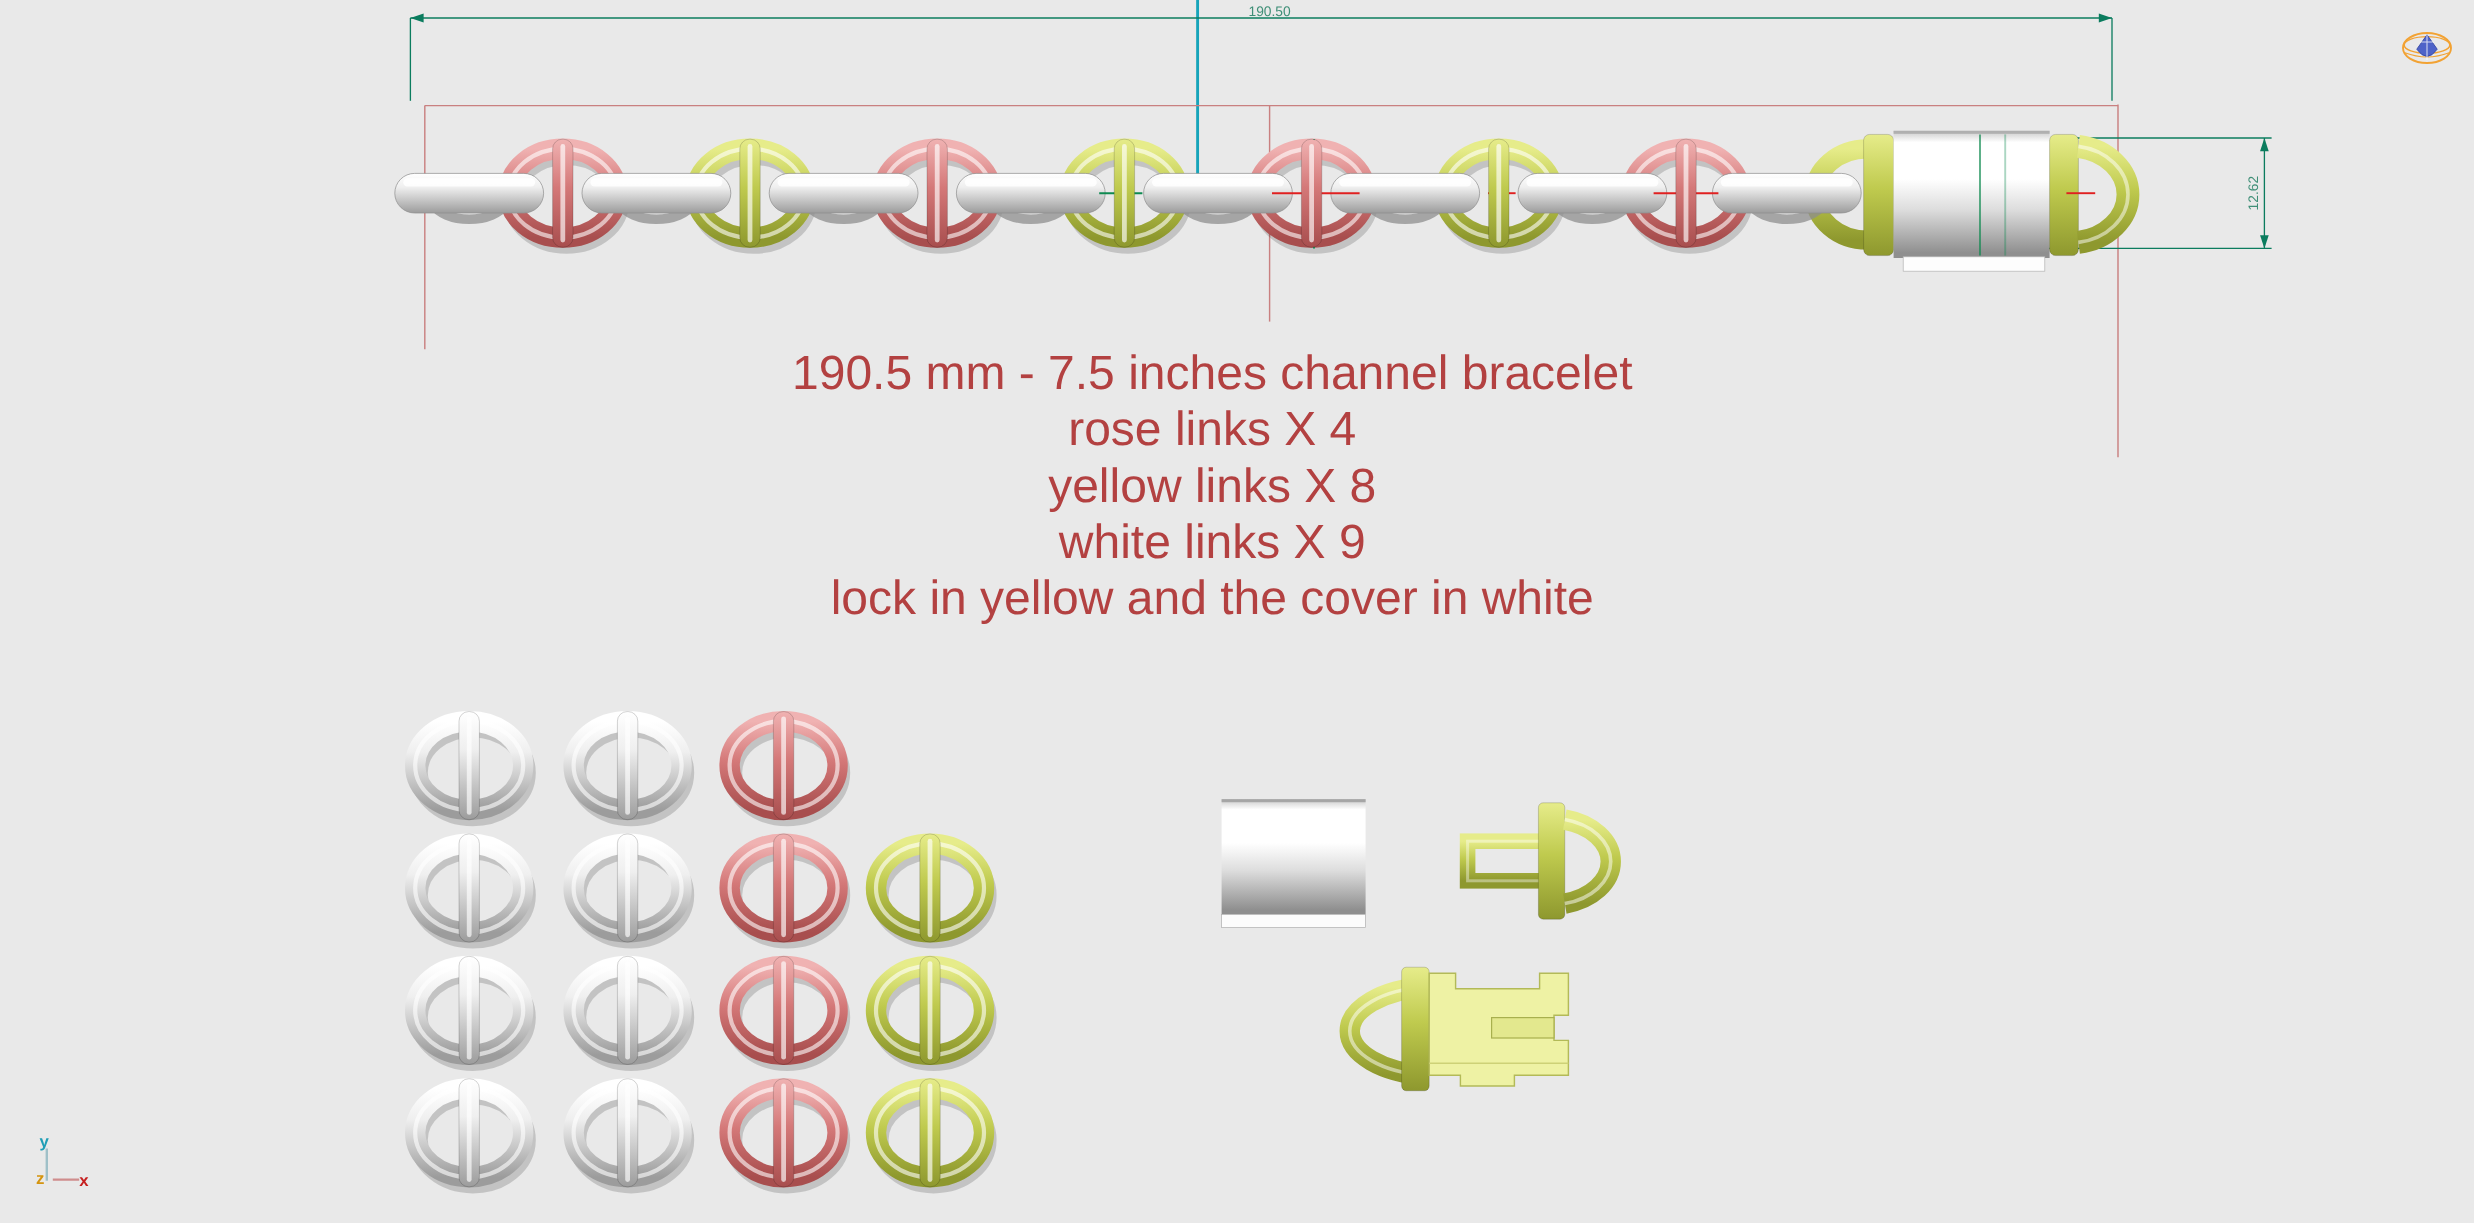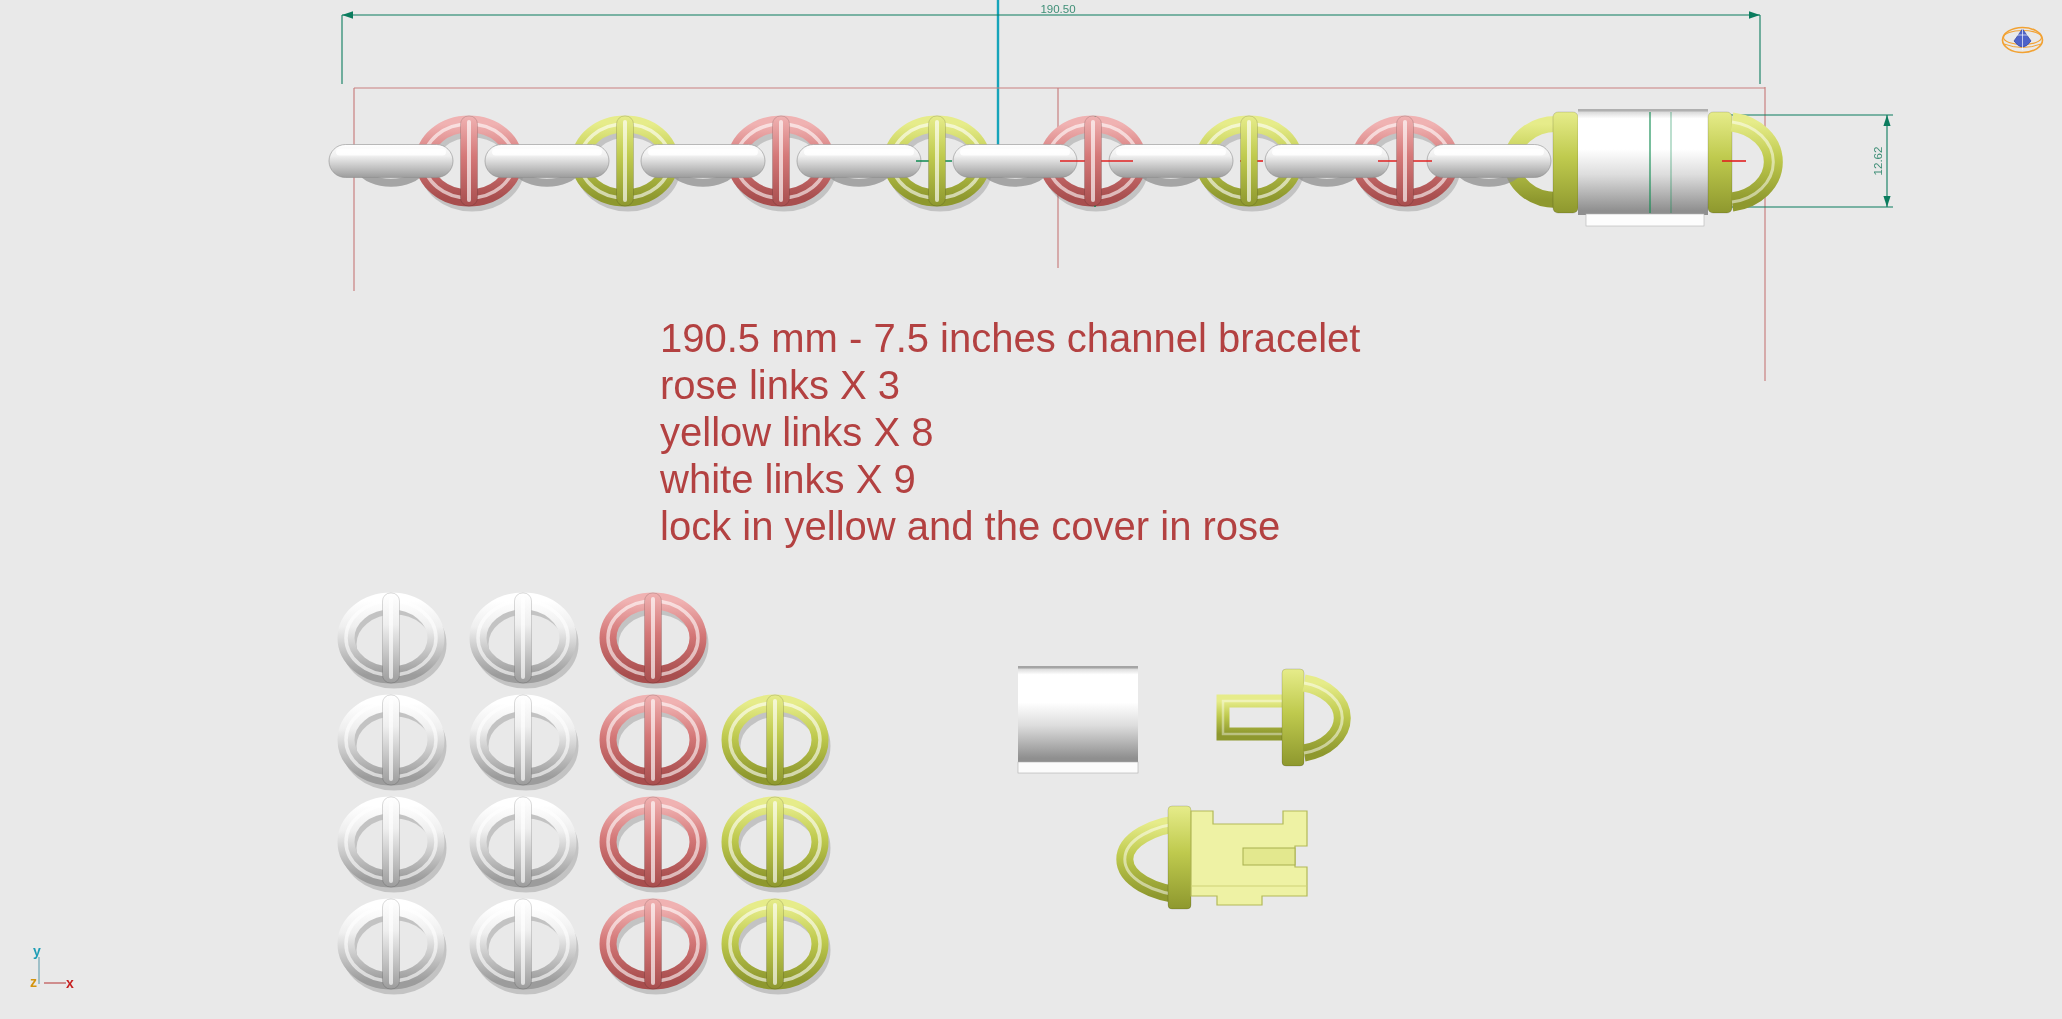--- a/index.html
+++ b/index.html
@@ -5,23 +5,24 @@
   html,body{margin:0;padding:0}
   body{
     width:2062px;height:1019px;
     background:#e9e9e9;
     font-family:"Liberation Sans", sans-serif;
     overflow:hidden;
   }
   .canvas{position:relative;width:2062px;height:1019px}
   svg.scene{position:absolute;left:0;top:0}
   .notes{
-    position:absolute;left:660px;top:315px;
+    position:absolute;left:660px;top:288px;
     color:#b34141;font-size:40px;line-height:47px;white-space:nowrap;
     letter-spacing:0px;
+    text-align:center;
   }
   .dim-label{font-size:11.5px;fill:#3f8f77;font-family:"Liberation Sans",sans-serif}
   .dim{stroke:#0b7c5e;stroke-width:1.1;fill:none}
   .dimfill{fill:#0b7c5e;stroke:none}
   .proj{stroke:#c98080;stroke-width:1.2;fill:none}
   .teal{stroke:#16a4ba;stroke-width:2.4;fill:none}
   .tick-red{stroke:#e02020;stroke-width:1.6;fill:none}
   .tick-green{stroke:#0e8a50;stroke-width:1.6;fill:none}
   .axis-label{font-size:14px;font-weight:bold;font-family:"Liberation Sans",sans-serif}
 </style>
@@ -315,19 +316,19 @@
     <ellipse cx="2022.5" cy="40" rx="20" ry="12.5" fill="none" stroke="#f2a233" stroke-width="1.6"></ellipse>
     <ellipse cx="2022.5" cy="37.5" rx="19" ry="7" fill="none" stroke="#f2a233" stroke-width="1.2"></ellipse>
     <path d="M2004 44 Q2022.5 51 2041 44" fill="none" stroke="#f2a233" stroke-width="1"></path>
     <path d="M2022.5 29 L2031 41 Q2022.5 53 2014 41 Z" fill="#4f63c8" stroke="#3a4ba8" stroke-width="0.8"></path>
     <path d="M2017 35 L2028 35 M2022.5 29 L2022.5 50" stroke="rgba(255,255,255,0.75)" stroke-width="0.9" fill="none"></path>
   </g>
 </svg>
 
 <div class="notes">
   <div>190.5 mm - 7.5 inches channel bracelet</div>
-  <div>rose links X 3</div>
+  <div>rose links X 4</div>
   <div>yellow links X 8</div>
   <div>white links X 9</div>
-  <div>lock in yellow and the cover in rose</div>
+  <div>lock in yellow and the cover in white</div>
 </div>
 
 </div>
 
 </body></html>

